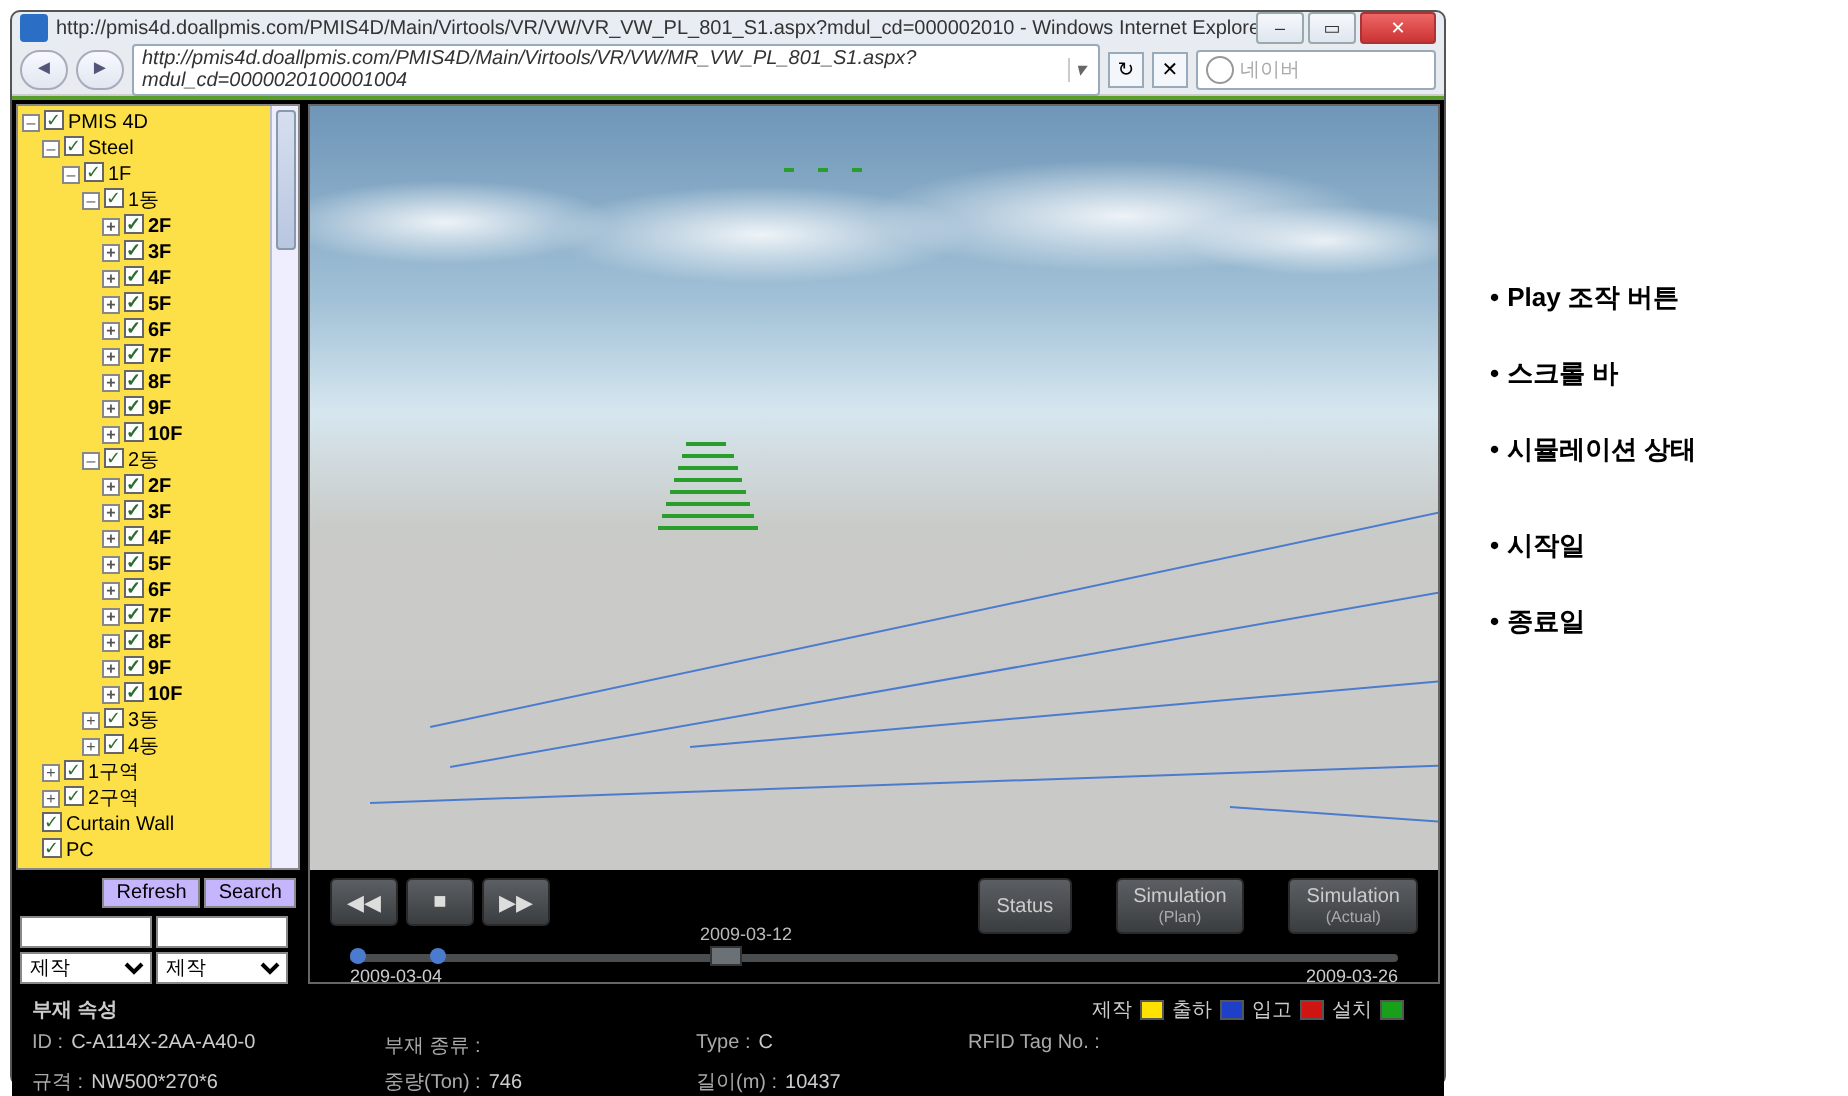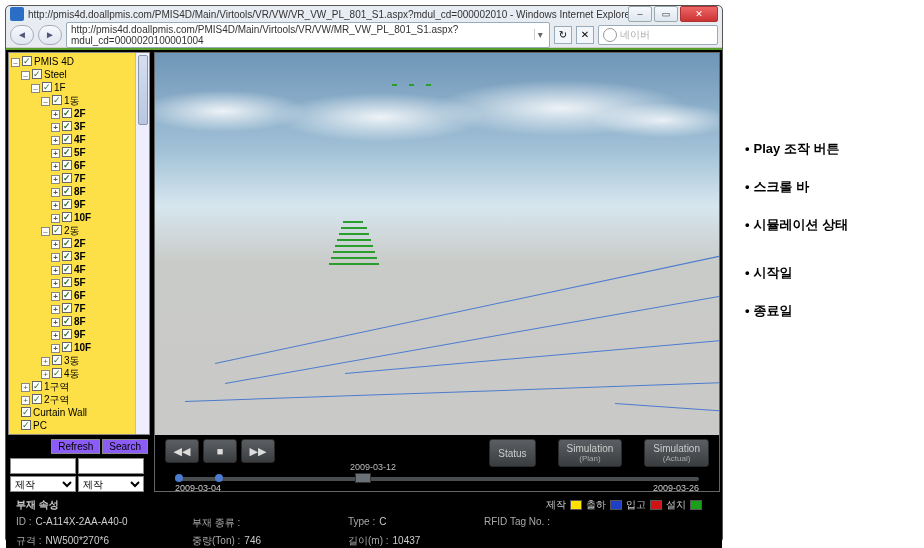--- a/index.html
+++ b/index.html
@@ -9,21 +9,21 @@
 .browser-window { position: absolute; left: 5px; top: 5px; width: 718px; height: 538px; border: 1px solid #555; border-radius: 5px; background: linear-gradient(#e8ecf3,#d6dde8); display: flex; flex-direction: column; }
 .titlebar { height: 24px; display: flex; align-items: center; padding: 0 4px; font-size: 10px; color: #333; }
 .tb-icon { width: 14px; height: 14px; background: #2a6ec6; border-radius: 2px; margin-right: 4px; }
 .tb-title { flex: 1; white-space: nowrap; overflow: hidden; }
 .win-btns { display: flex; gap: 2px; }
 .win-btn { width: 24px; height: 16px; border: 1px solid #9aa; background: linear-gradient(#f6f8fc,#dfe6f0); border-radius: 2px; font-size: 9px; text-align: center; line-height: 14px; }
 .win-close { width: 38px; background: linear-gradient(#e66,#c33); color: #fff; border-color: #a33; }
 
 .navbar { height: 26px; display: flex; align-items: center; padding: 2px 4px; gap: 4px; background: #e8ecf1; border-bottom: 1px solid #ccc; }
 .nav-btn { width: 24px; height: 20px; border: 1px solid #aab; background: linear-gradient(#f7f9ff,#e0e6f0); border-radius: 10px; display: flex; align-items: center; justify-content: center; color: #557; }
-.url-box { flex: 1; height: 20px; background: #fff; border: 1px solid #9ab; border-radius: 2px; display: flex; align-items: center; padding: 12px 4px; font-size: 10px; color: #333; }
+.url-box { flex: 1; height: 20px; background: #fff; border: 1px solid #9ab; border-radius: 2px; display: flex; align-items: center; padding: 12px 4px; font-size: 10px; color: #333; font-style: italic; }
 .url-box .dd { width: 12px; text-align: center; color: #666; border-left: 1px solid #ccc; margin-left: 4px; }
 .reload-btn { width: 18px; height: 18px; border: 1px solid #9ab; background: #f3f6fb; display: flex; align-items: center; justify-content: center; }
 .search-box { width: 120px; height: 20px; background: #fff; border: 1px solid #9ab; border-radius: 2px; display: flex; align-items: center; padding: 0 4px; }
 .search-box .sicon { width: 14px; height: 14px; border: 1px solid #999; border-radius: 50%; margin-right: 3px; }
 .search-box span.txt { color: #aaa; }
 
 
 .content-wrap { flex: 1; background: #000; border-top: 2px solid #5a9e2a; display: flex; flex-direction: column; }
 .main-row { flex: 1; display: flex; }
 .tree-col { width: 146px; display: flex; flex-direction: column; }
@@ -36,21 +36,21 @@
 .tree .ck { display: inline-block; width: 10px; height: 10px; border: 1px solid #666; background: #fff; position: relative; margin-right: 2px; vertical-align: -1px; }
 .tree .ck::after { content: '✓'; position: absolute; left: 0; top: -2px; font-size: 9px; color: #2a6e2a; }
 .tree .lbl { }
 .tree .d1 { padding-left: 0; }
 .tree .d2 { padding-left: 10px; }
 .tree .d3 { padding-left: 20px; }
 .tree .d4 { padding-left: 30px; }
 .tree .d5 { padding-left: 40px; font-weight: bold; }
 
 .tree-btns { display: flex; justify-content: flex-end; gap: 2px; padding: 2px 4px; }
-.tree-btns button { font-size: 10px; padding: 1px 6px; background: #8b5cf6; border: 1px solid #888; }
+.tree-btns button { font-size: 10px; padding: 1px 6px; background: #c4b5fd; border: 1px solid #888; }
 
 .filters { padding: 2px 4px; display: flex; flex-direction: column; gap: 2px; }
 .filter-row { display: flex; gap: 2px; }
 .filter-row select, .filter-row input { font-size: 10px; width: 66px; height: 16px; border: 1px solid #888; background: #fff; }
 
 
 .view-col { flex: 1; display: flex; flex-direction: column; margin: 2px; border: 1px solid #666; background: #000; }
 .viewport { flex: 1; position: relative; background: linear-gradient(180deg,#6f96b8 0%,#a0c0d6 25%,#d6e6ef 40%, #c9cbc8 55%, #c9c9c7 100%); overflow: hidden; }
 .clouds { position: absolute; inset: 0 0 60% 0; background:
   radial-gradient(ellipse 120px 30px at 12% 38%, rgba(255,255,255,.85), transparent 70%),

